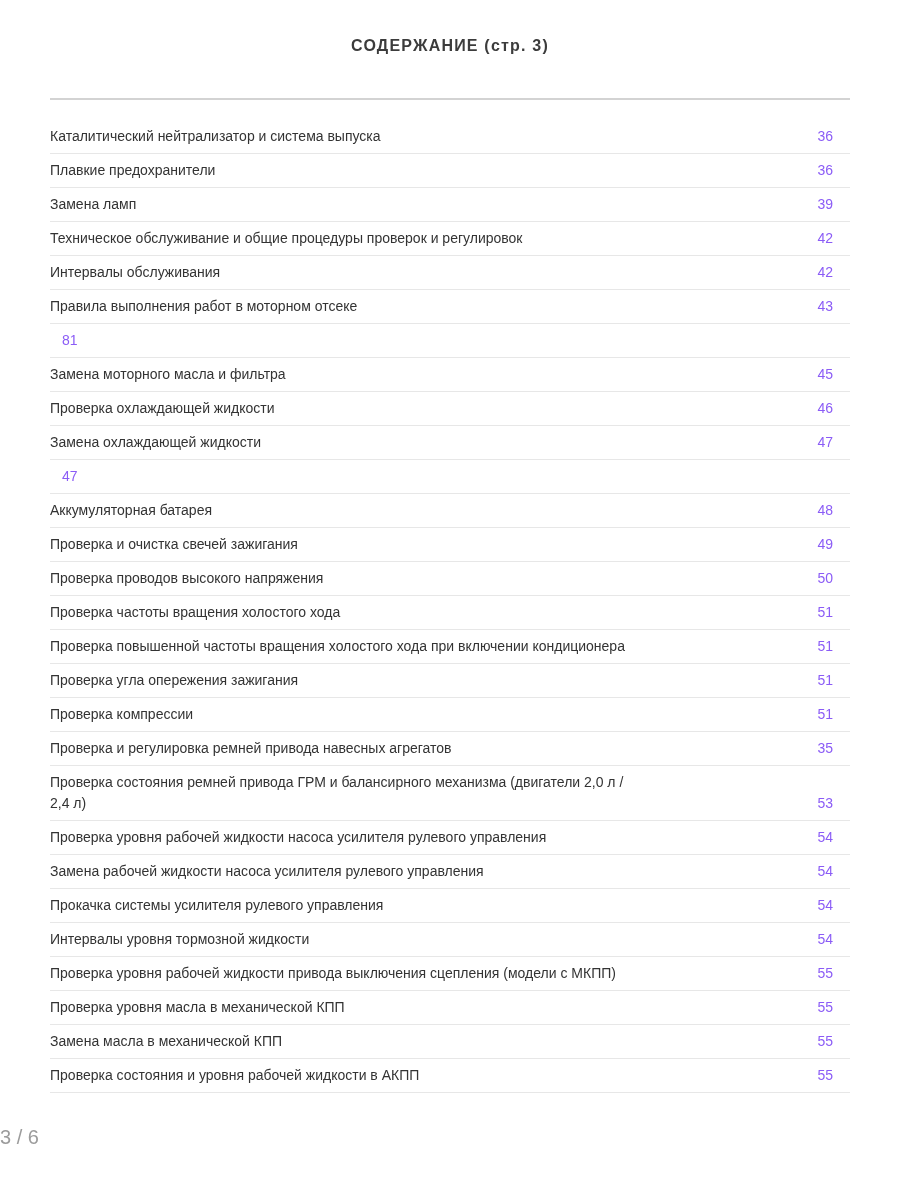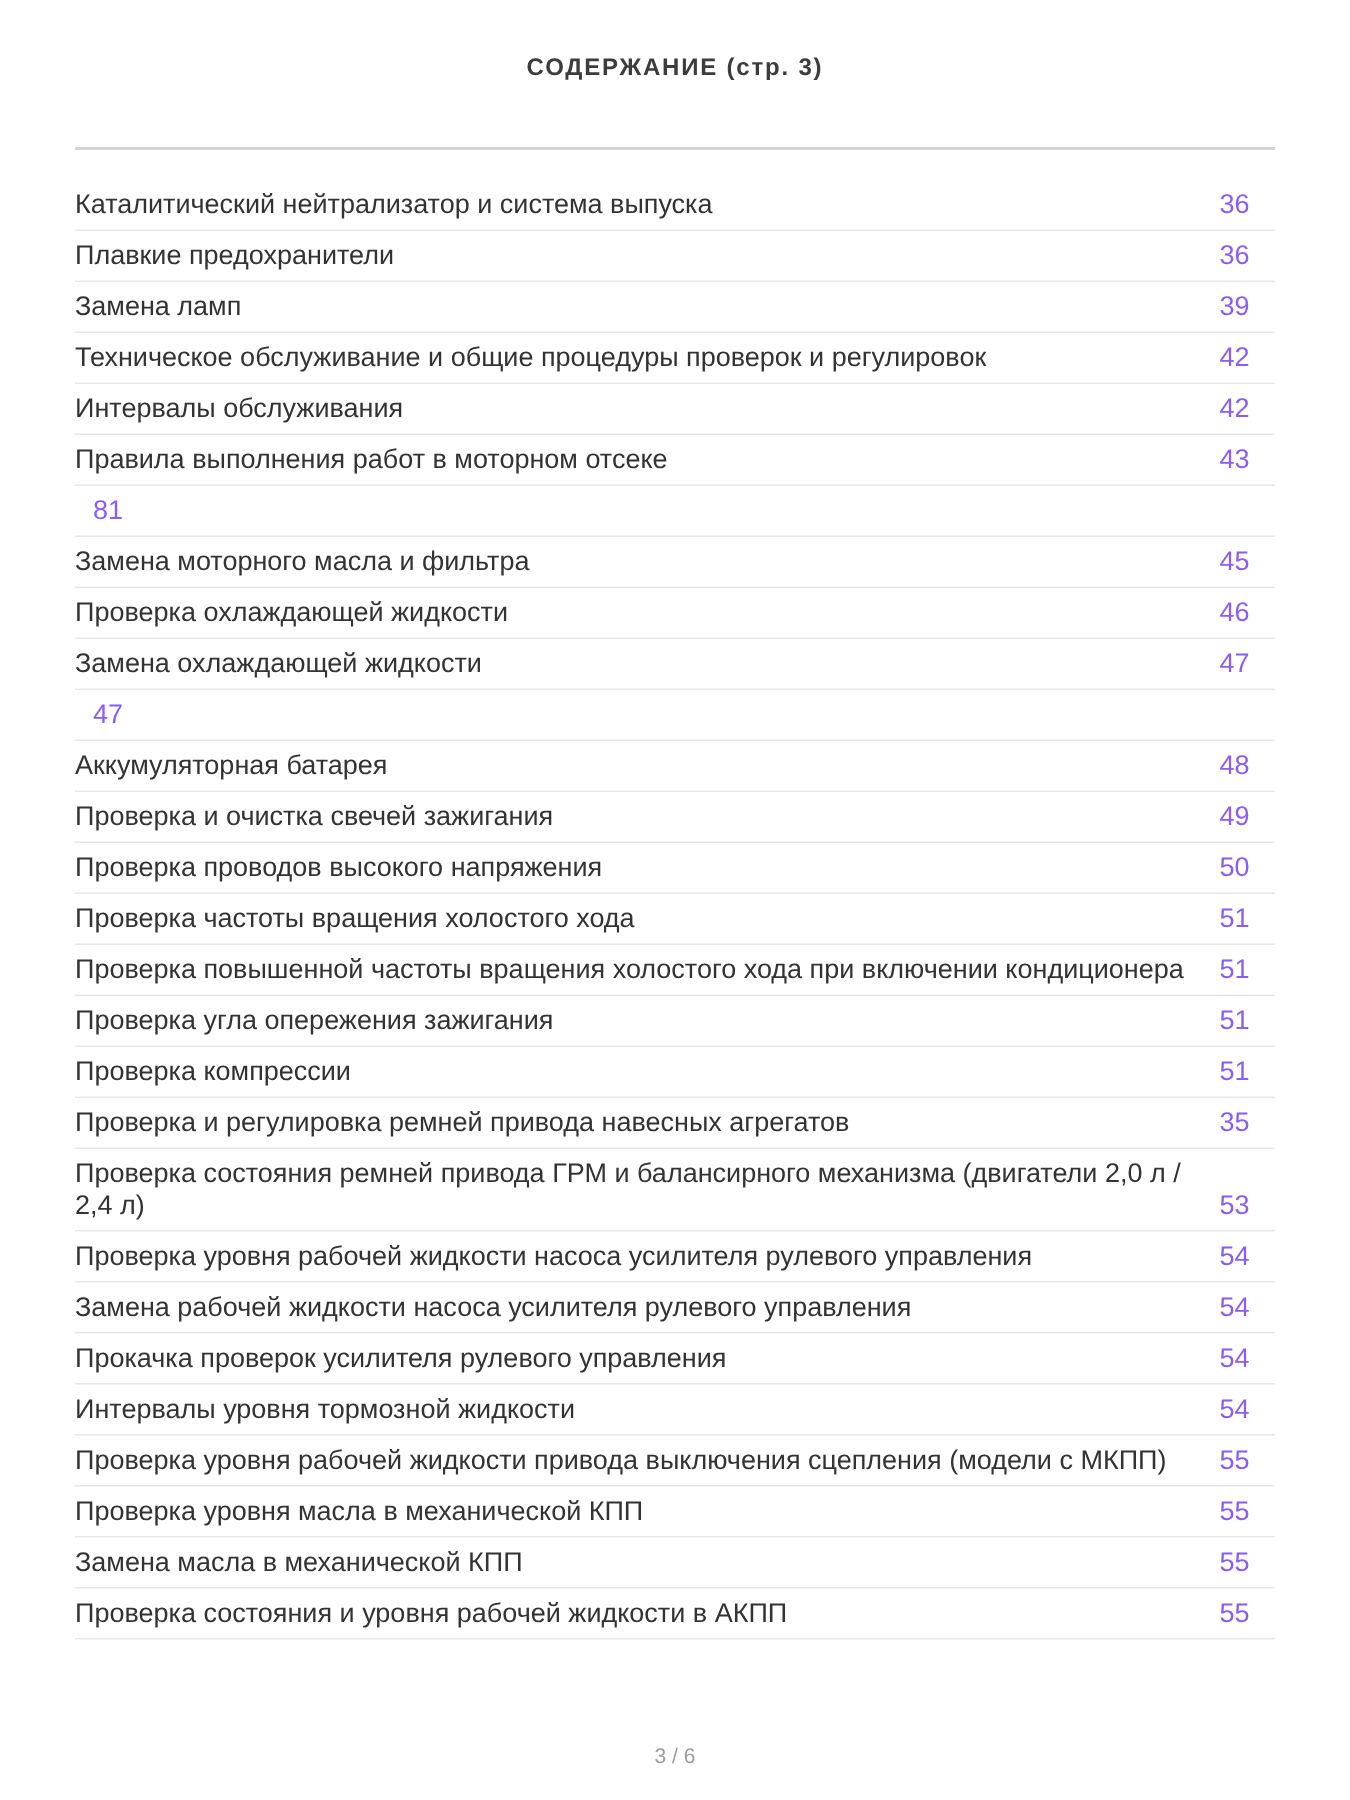--- a/index.html
+++ b/index.html
@@ -31,37 +31,37 @@
   }
   .toc-list {
     margin: 20px 50px 0 50px;
   }
   .toc-row {
     display: flex;
     justify-content: space-between;
     align-items: flex-end;
     padding: 6px 0;
     border-bottom: 1px solid #e7e7e7;
-    font-size: 18px;
+    font-size: 14px;
     line-height: 21px;
   }
   .toc-row .entry-title {
     color: #333333;
     white-space: pre-line;
   }
   .toc-row .entry-page {
     color: #8b5cf6;
     margin-left: 12px;
     padding-right: 17px;
     flex-shrink: 0;
   }
   .page-indicator {
-    margin-top: 69px;
-    text-align: center;
-    font-size: 14px;
+    margin-top: 36px;
+    text-align: left;
+    font-size: 20px;
     line-height: 17px;
     color: #9c9c9c;
   }
 </style>
 </head>
 <body>
 
 <div class="page-title">СОДЕРЖАНИЕ (стр. 3)</div>
 
 <div class="head-rule"></div>
@@ -148,21 +148,21 @@
     </div>
     <div class="toc-row">
       <span class="entry-title">Проверка уровня рабочей жидкости насоса усилителя рулевого управления</span>
       <span class="entry-page">54</span>
     </div>
     <div class="toc-row">
       <span class="entry-title">Замена рабочей жидкости насоса усилителя рулевого управления</span>
       <span class="entry-page">54</span>
     </div>
     <div class="toc-row">
-      <span class="entry-title">Прокачка проверок усилителя рулевого управления</span>
+      <span class="entry-title">Прокачка системы усилителя рулевого управления</span>
       <span class="entry-page">54</span>
     </div>
     <div class="toc-row">
       <span class="entry-title">Интервалы уровня тормозной жидкости</span>
       <span class="entry-page">54</span>
     </div>
     <div class="toc-row">
       <span class="entry-title">Проверка уровня рабочей жидкости привода выключения сцепления (модели с МКПП)</span>
       <span class="entry-page">55</span>
     </div>

